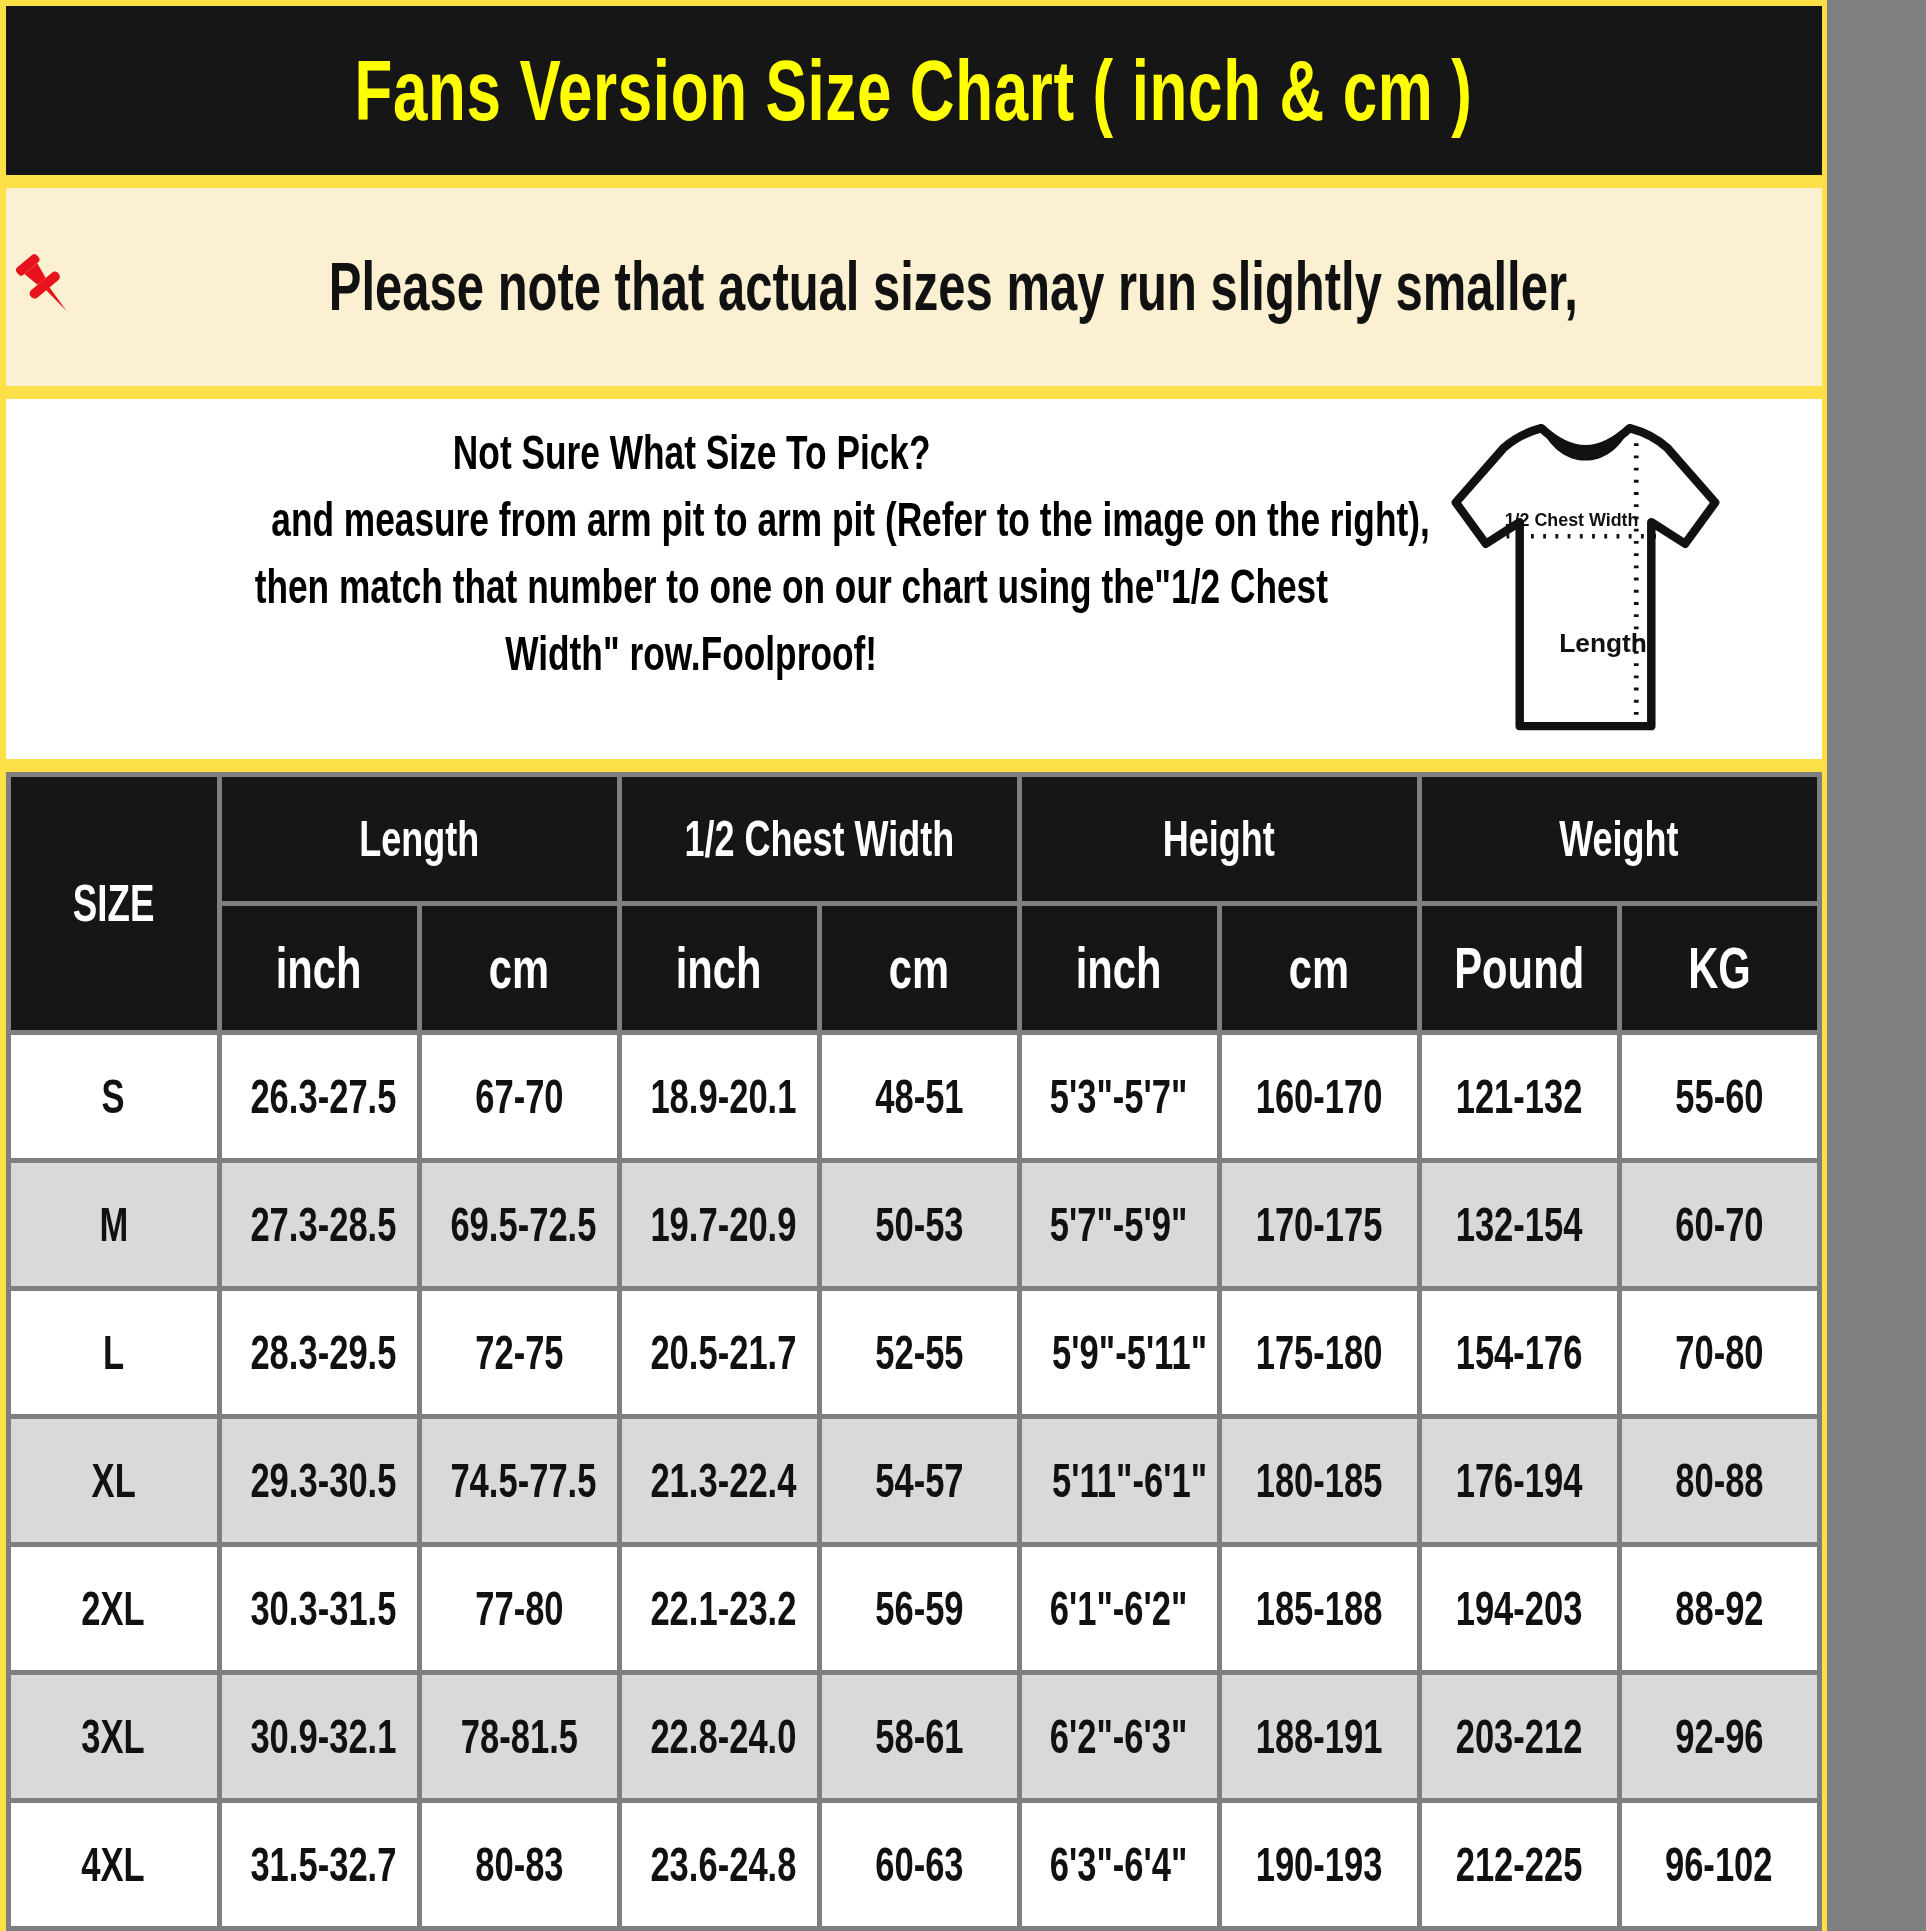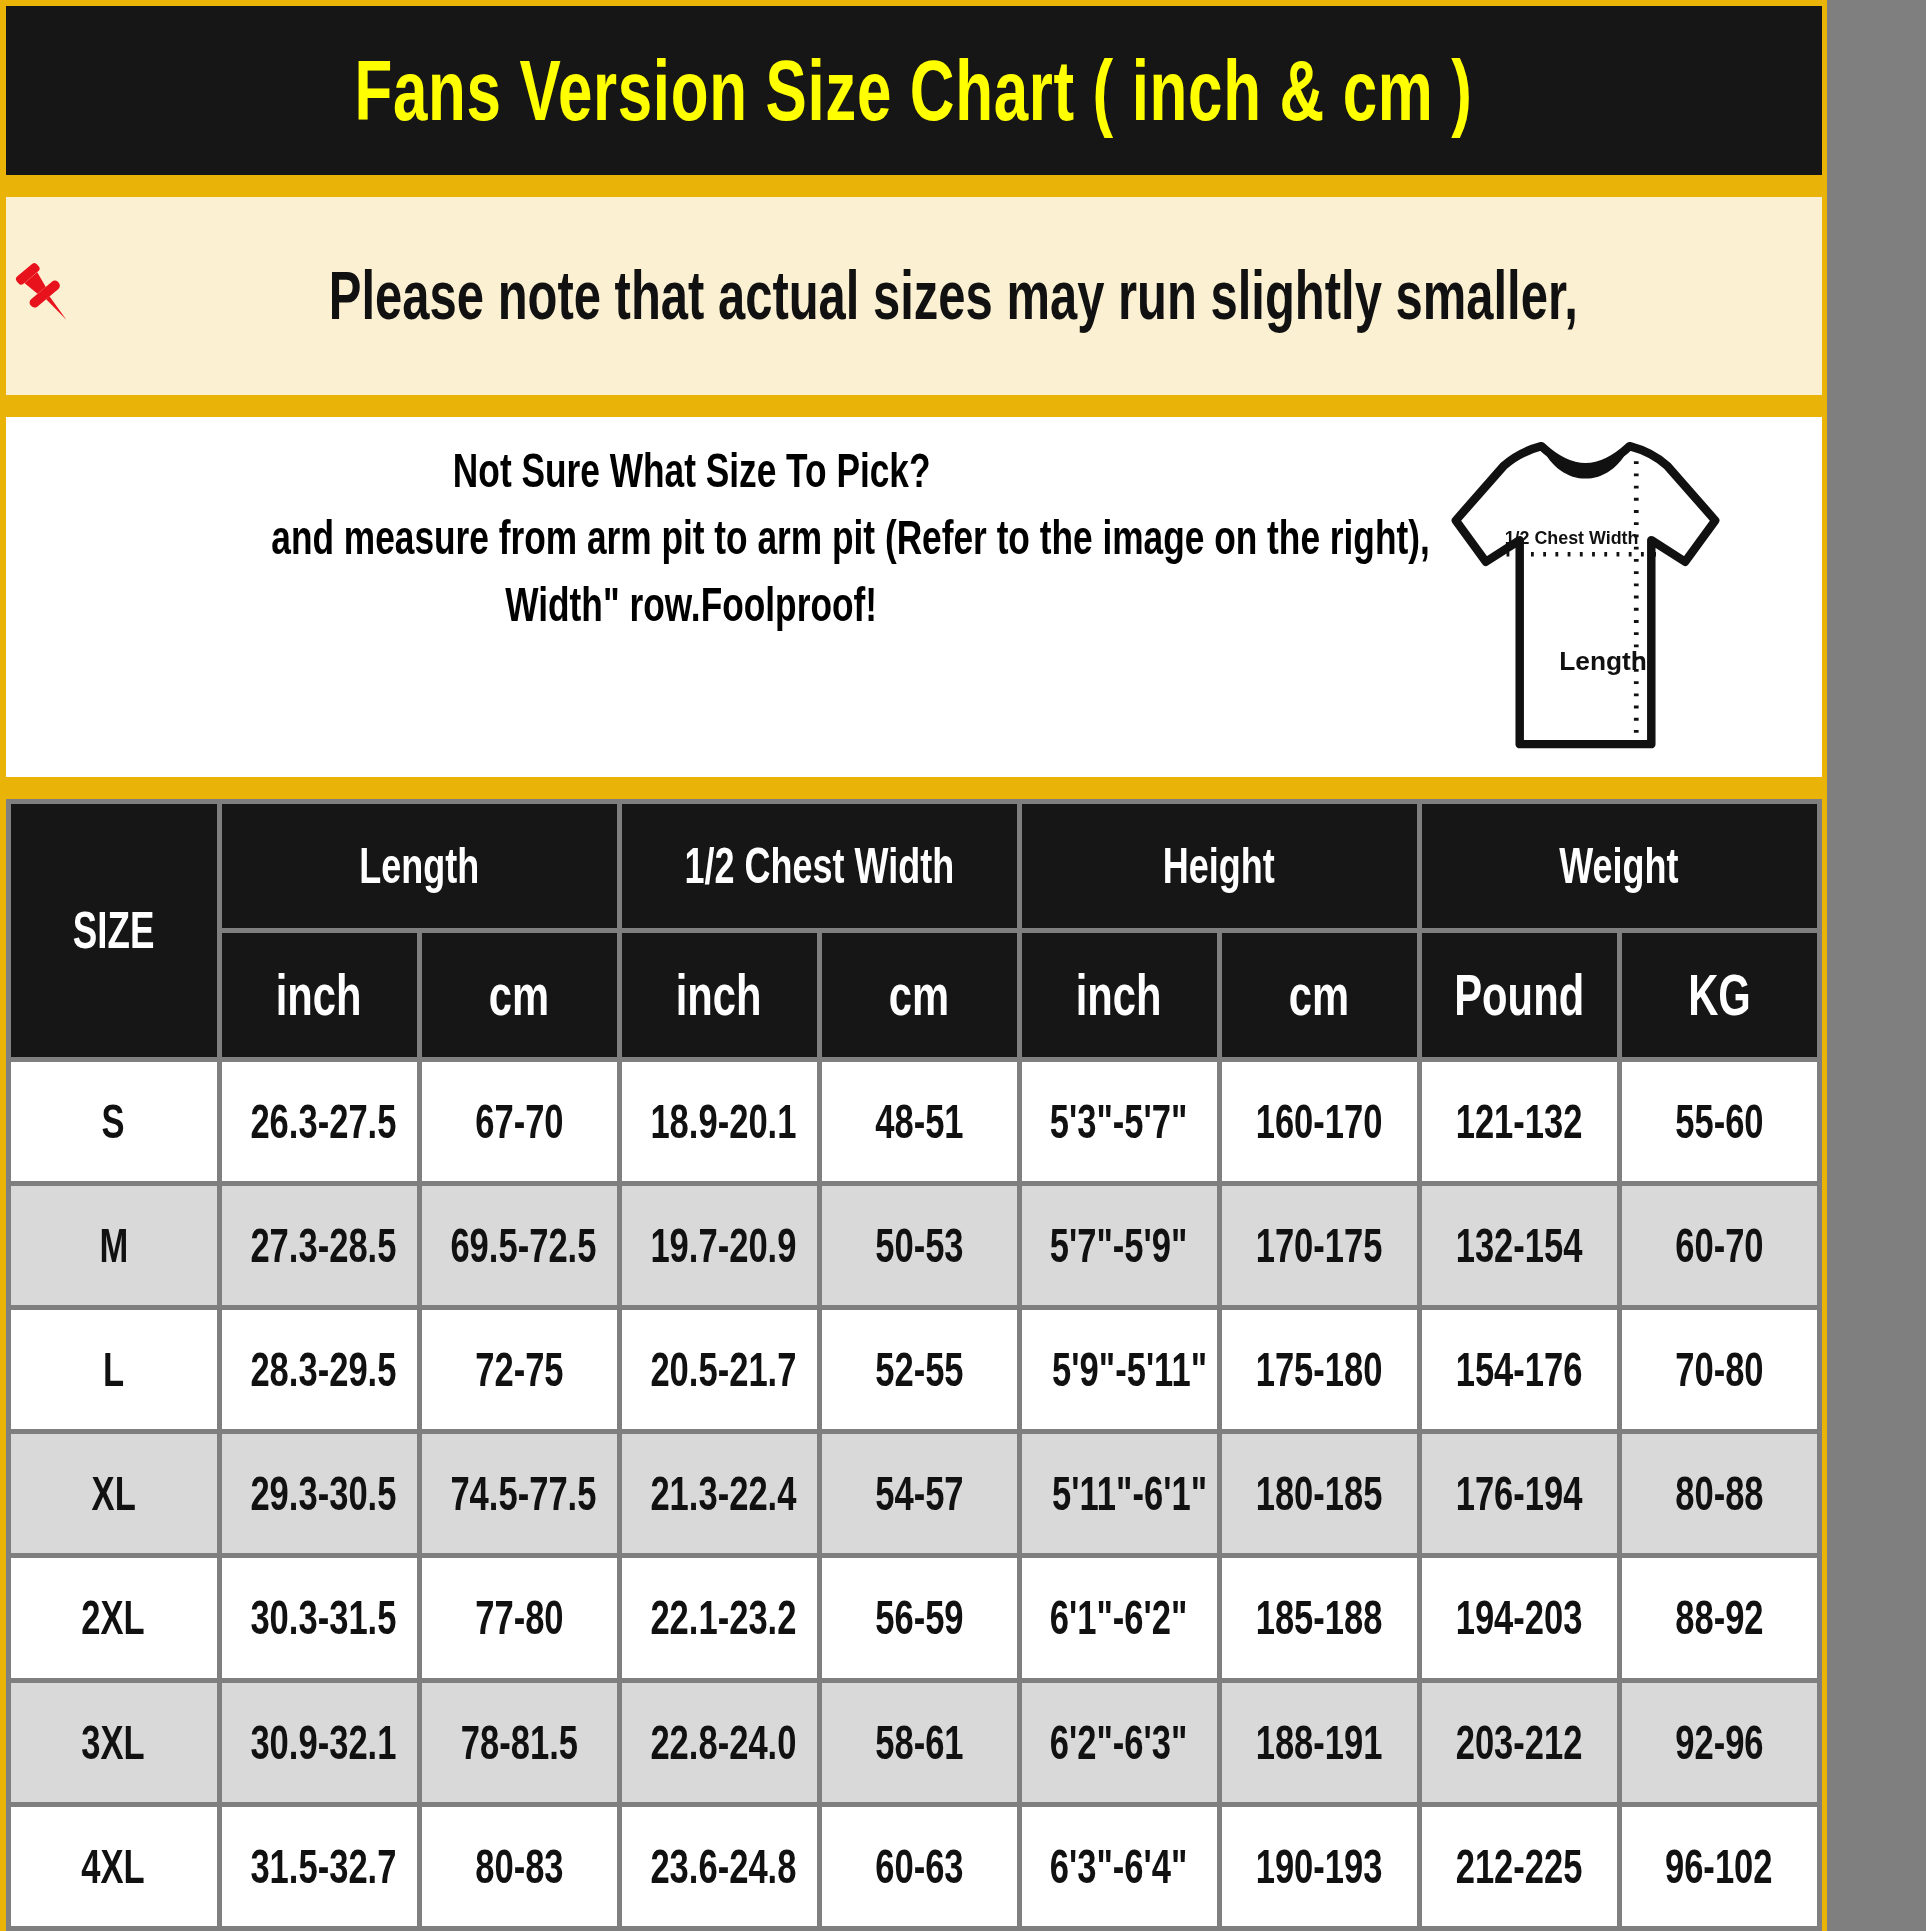--- a/index.html
+++ b/index.html
@@ -4,23 +4,23 @@
 <style>
   * { margin:0; padding:0; box-sizing:border-box; }
   html,body { width:1927px; height:1931px; overflow:hidden; }
   body {
     font-family:"Liberation Sans","DejaVu Sans",sans-serif;
     font-weight:bold;
     background:#7f7f7f;
   }
   .frame {
     width:1827px; height:1931px;
-    background:#eab308;
+    background:#fde047;
     padding:5.5px 5.5px 0 5.5px;
-    display:flex; flex-direction:column; gap:22px;
+    display:flex; flex-direction:column; gap:13px;
   }
   
   .cx { display:inline-block; transform:scaleX(0.72); transform-origin:50% 50%; white-space:nowrap; }
 
   .title-bar {
     height:169px; background:#161616; flex:none;
     display:flex; align-items:center; justify-content:center;
   }
   .title-text { color:#ffff00; font-size:86px; letter-spacing:0.9px; }
 
@@ -75,20 +75,21 @@
         </g>
       </svg>
       <span class="cx">Please note that actual sizes may run slightly smaller,</span>
     </div>
   </div>
 
   <div class="instructions">
     <div class="instr-text">
       <div><span class="cx">Not Sure What Size To Pick?</span></div>
       <div><span class="cx">and measure from arm pit to arm pit (Refer to the image on the right),</span></div>
+      <div><span class="cx">then match that number to one on our chart using the"1/2 Chest</span></div>
       <div><span class="cx">Width" row.Foolproof!</span></div>
     </div>
 
     <svg class="shirt-diagram" width="285" height="329" viewBox="0 0 300 350" aria-hidden="true">
 
       <path d="M 103,14
                C 88,18 74,25 63,35
                L 12,93 L 44,137 L 80,114
                L 80,331 L 220,331 L 220,114
                L 256,137 L 288,93 L 237,35

